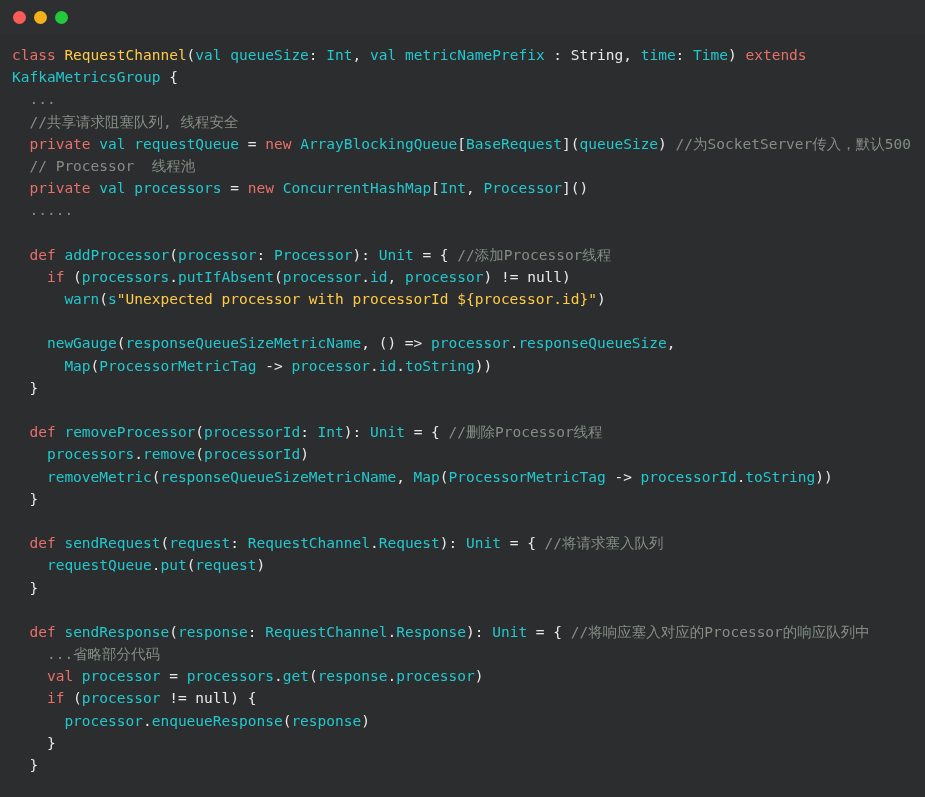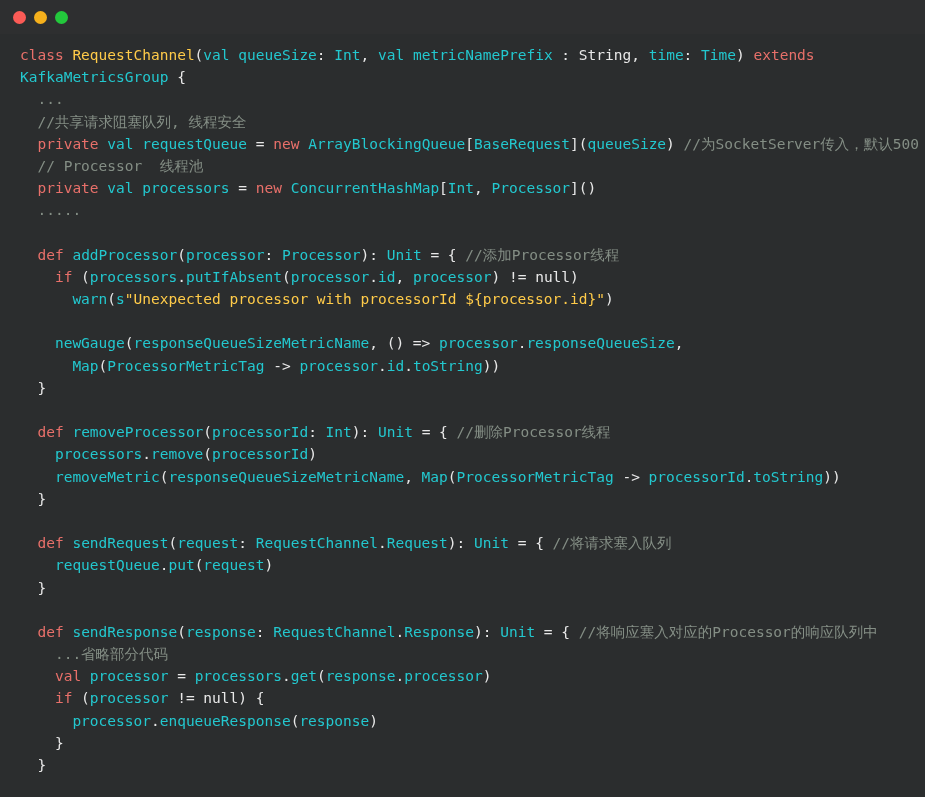--- a/index.html
+++ b/index.html
@@ -31,21 +31,21 @@
     height: 13px;
     border-radius: 50%;
     margin-right: 8px;
     display: inline-block;
   }
   .dot.red    { background: #fb5b56; }
   .dot.yellow { background: #f5b01c; }
   .dot.green  { background: #23c83c; }
 
   #code {
-    padding: 10px 0 0 8px;
+    padding: 10px 0 0 0;
     font-family: "DejaVu Sans Mono", monospace;
     font-size: 14.5px;
     line-height: 22.2px;
     white-space: pre;
     color: #d6d6d6;
     letter-spacing: 0px;
   }
   .ln {
     padding-left: 12px;
     height: 22.2px;

